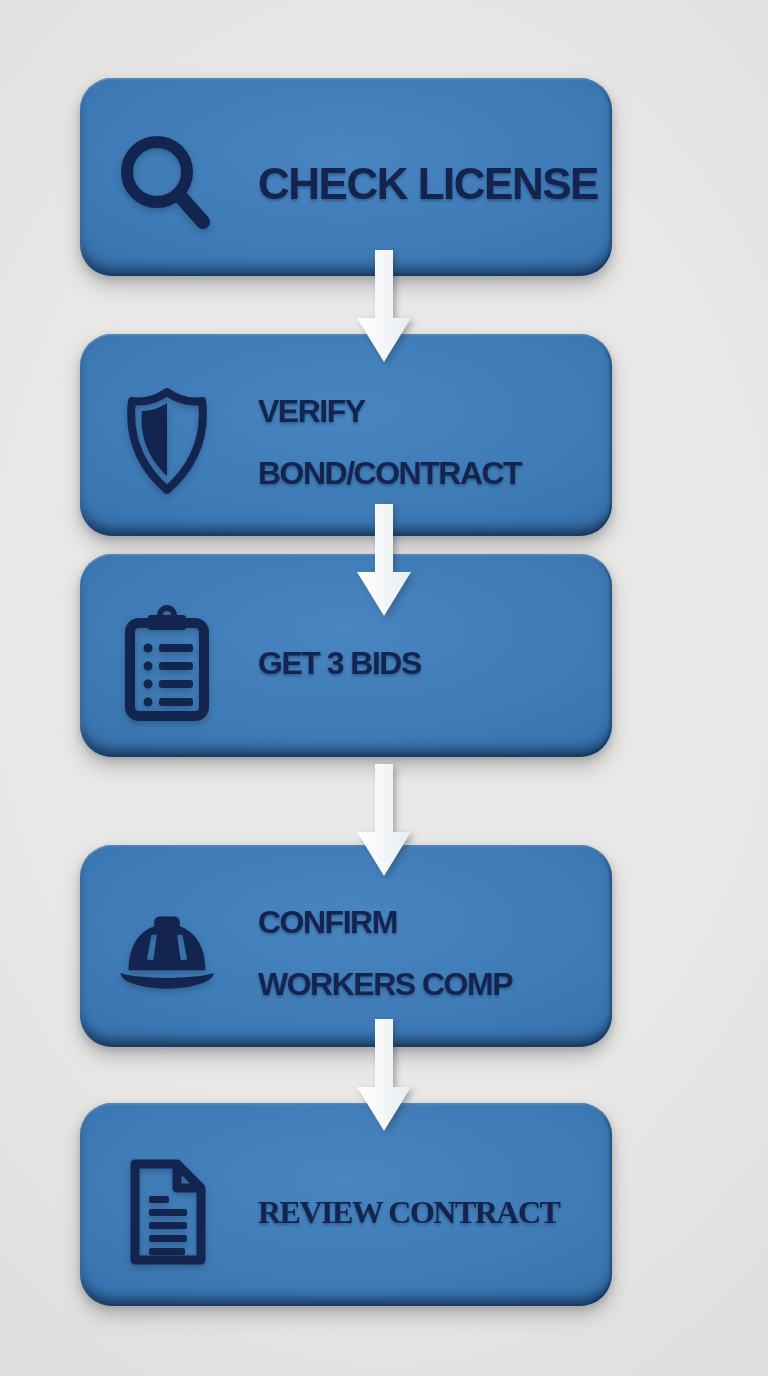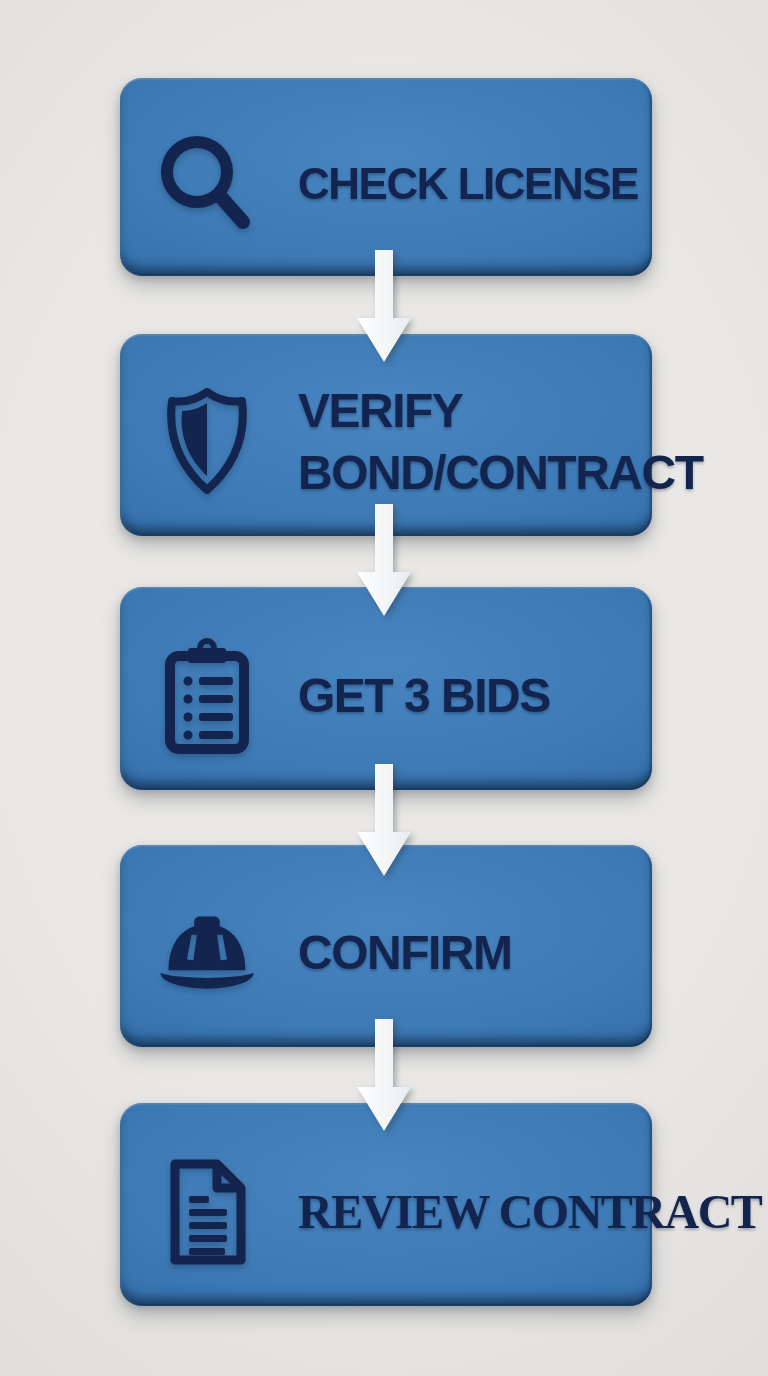--- a/index.html
+++ b/index.html
@@ -6,51 +6,50 @@
   body{
     width:768px;height:1376px;
     font-family:"Liberation Sans","DejaVu Sans",sans-serif;
     background:radial-gradient(ellipse 90% 70% at 50% 45%, #e9e8e6 55%, #dedddb 100%);
     position:relative;overflow:hidden;
   }
   .stage{position:absolute;inset:0;}
 
   .step{
     position:absolute;left:80px;width:532px;
-    border-radius:22px;
+    border-radius:32px;
     background:radial-gradient(140% 150% at 50% 38%,
       #4885c1 0%, #3e7ab5 35%, #336ea9 60%, #2b6099 80%, #265686 100%);
     box-shadow:
       inset 0 2px 1px rgba(150,195,235,.35),
       inset 2px 0 2px rgba(110,160,205,.25),
       inset -2px 0 3px rgba(20,50,90,.3),
       inset 0 -11px 12px -4px rgba(8,26,52,.66),
       inset 0 0 0 2px rgba(25,70,120,.32),
       0 10px 18px rgba(105,107,113,.38),
       0 3px 7px rgba(105,107,113,.3);
     display:flex;align-items:center;
     padding:14px 30px 0 34px;box-sizing:border-box;
     gap:38px;
-    margin-left:40px;
   }
   .step-1{top:78px;height:198px;}
   .step-2{top:334px;height:202px;}
-  .step-3{top:587px;height:203px;}
+  .step-3{top:554px;height:203px;}
   .step-4{top:845px;height:202px;}
   .step-5{top:1103px;height:203px;font-family:Liberation Serif, serif;}
 
   .icon-box{
     width:106px;min-width:106px;height:120px;
     display:flex;align-items:center;justify-content:center;
     filter:drop-shadow(0 3px 3px rgba(5,15,40,.25));
   }
   .label{
     display:flex;flex-direction:column;justify-content:center;
     color:#13244f;font-weight:700;
-    font-size:48px;line-height:62px;letter-spacing:-1.5px;
+    font-size:32px;line-height:62px;letter-spacing:-1.5px;
     text-shadow:0 2px 3px rgba(4,12,35,.3);
     white-space:nowrap;
   }
   .step-1 .label{font-size:44px;}
   .label span:empty{display:none;}
 
   .arrow{
     position:absolute;left:356px;width:56px;height:112px;z-index:5;
     filter:drop-shadow(3px 3px 3px rgba(40,50,60,.35));
   }
@@ -151,20 +150,21 @@
         <g fill="#13244f">
           <path fill-rule="evenodd" d="M16 60 C16 31 30 16 44 12 L44 7 C44 3 47 1 51 1 L65 1 C69 1 72 3 72 7 L72 12 C86 16 100 31 100 60 Z
                    M41 21 L47 21 L43 49 L36 48 Z
                    M75 21 L69 21 L73 49 L80 48 Z"></path>
           <path d="M7 63 C24 70 92 70 109 63 C109 72 88 80 58 80 C28 80 7 72 7 63 Z"></path>
         </g>
       </svg>
     </div>
     <div class="label">
       <span>CONFIRM</span>
+      <span>WORKERS COMP</span>
     </div>
   </div>
 
   <div class="arrow arrow-4">
     <svg width="56" height="112" viewBox="0 0 56 112">
       <path d="M19 0 H37 V68 H55 L28 112 L1 68 H19 Z" fill="url(#ag1)"></path>
     </svg>
   </div>
 
   <div class="step step-5">

